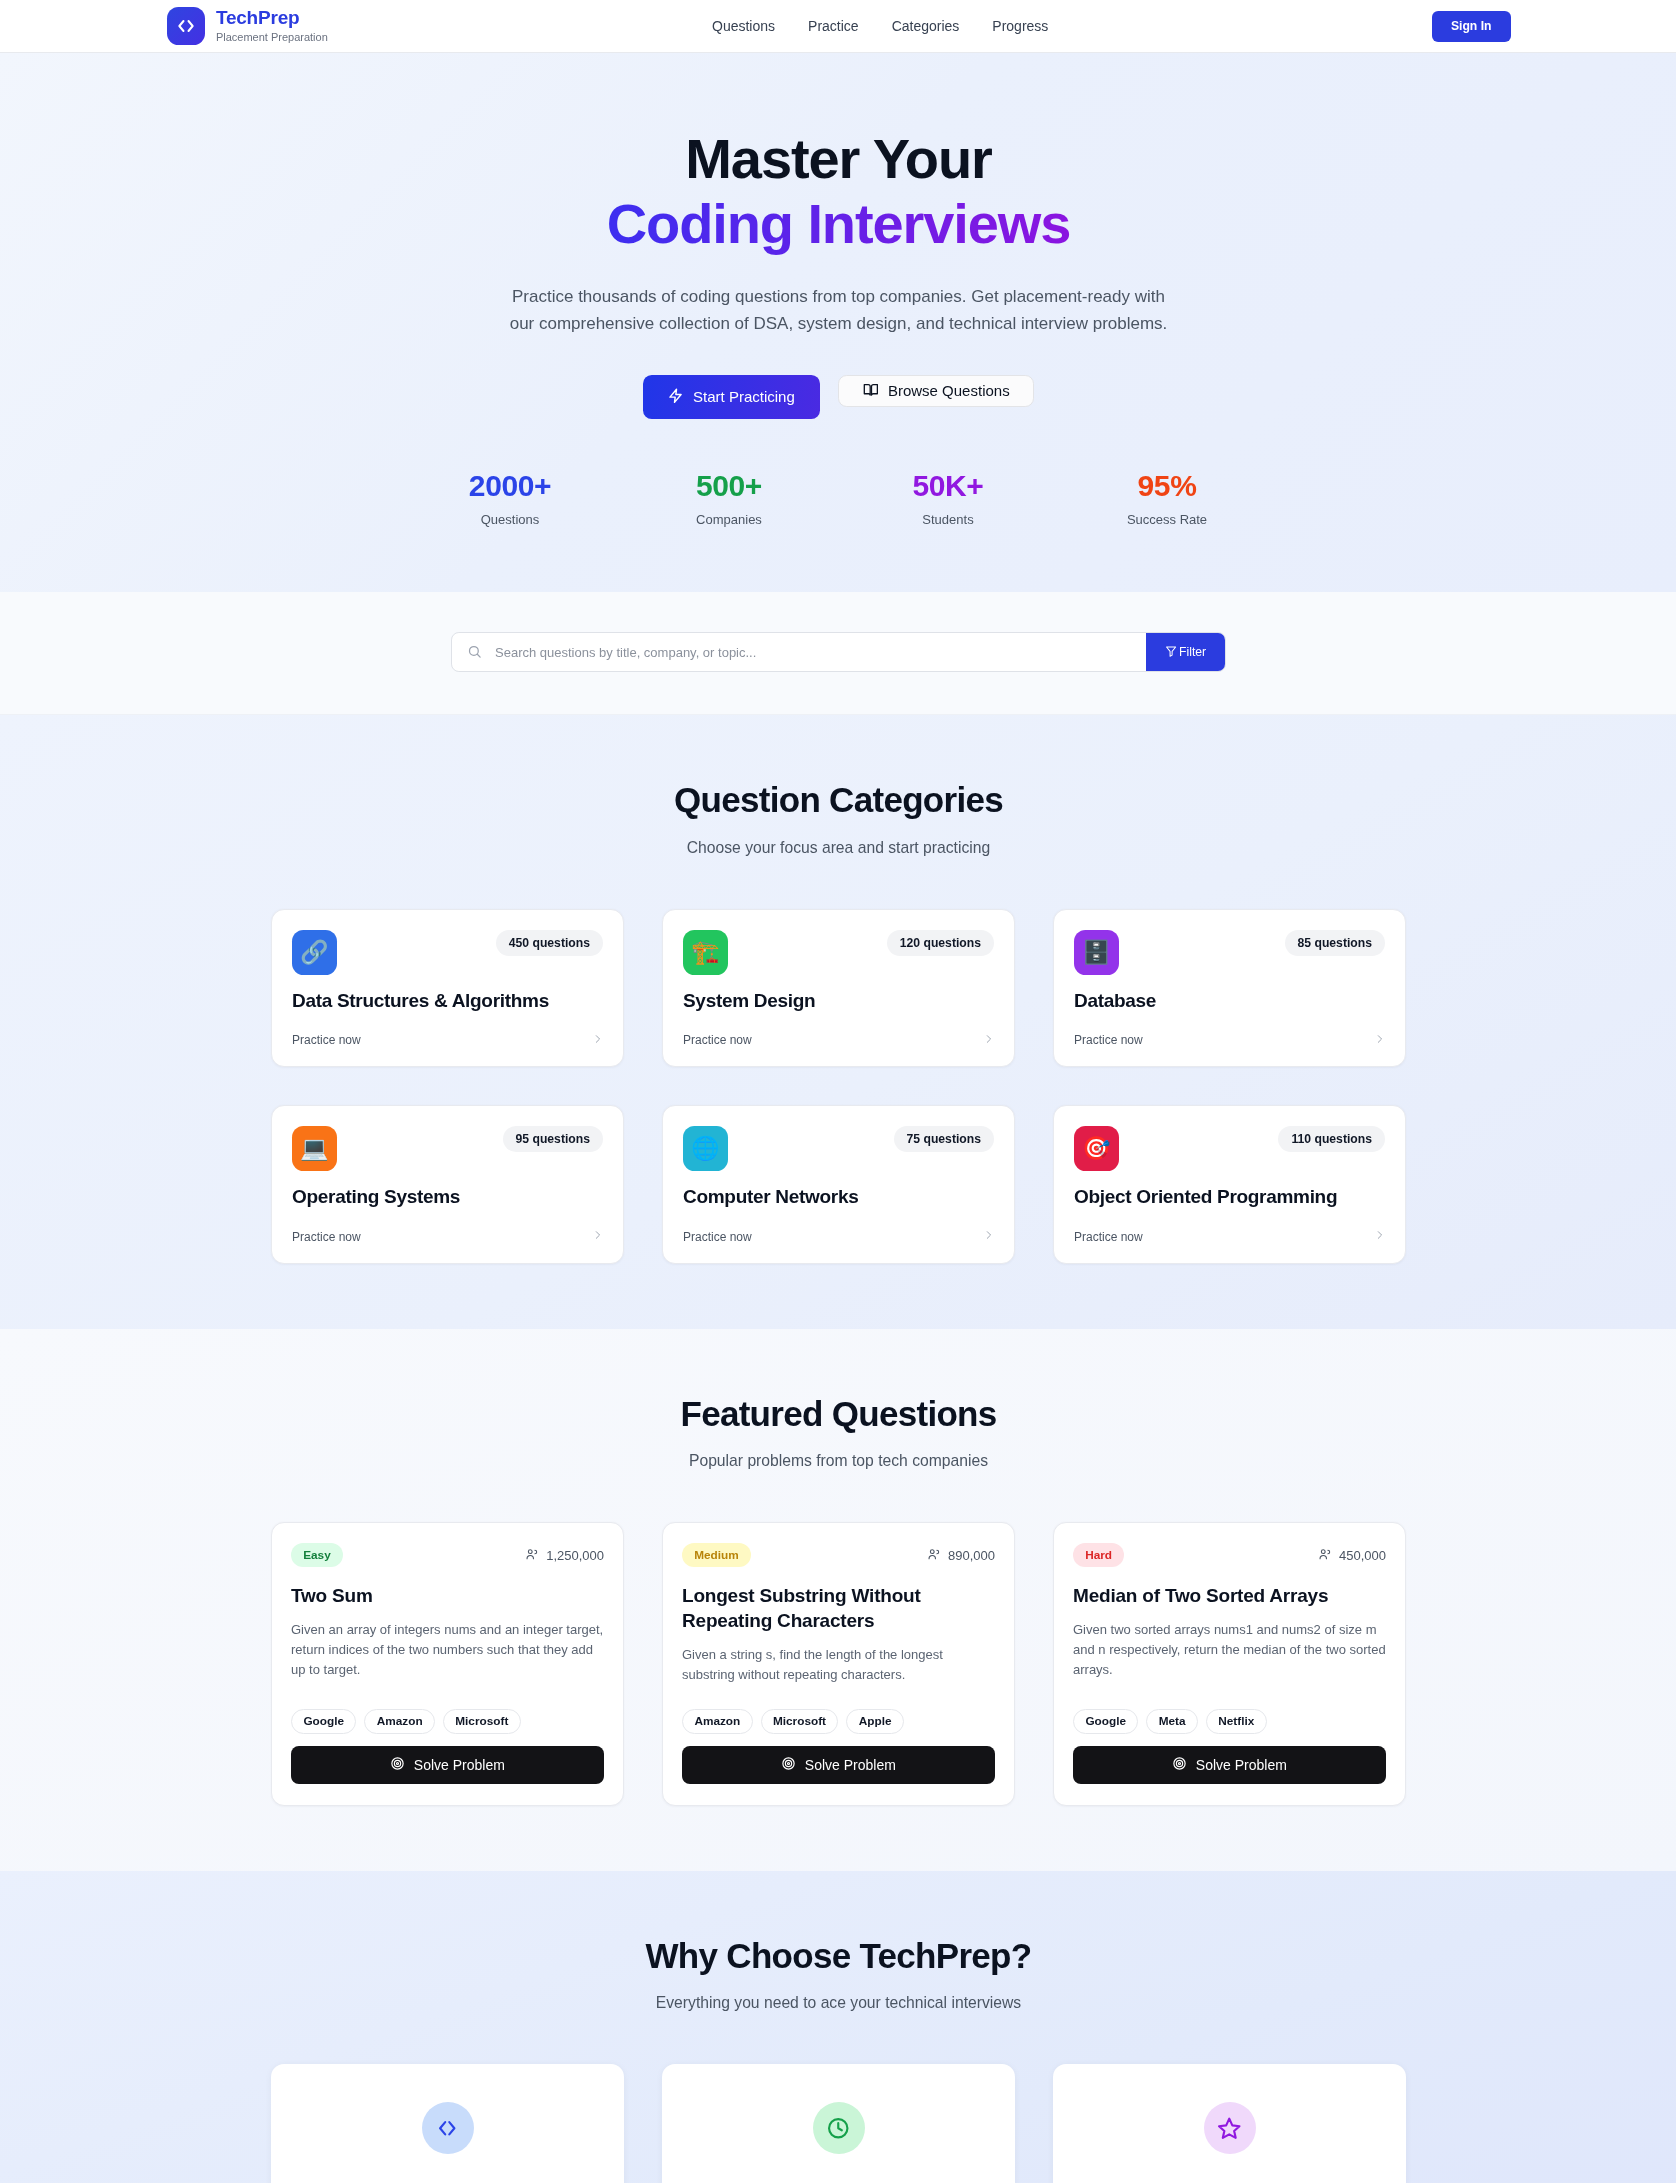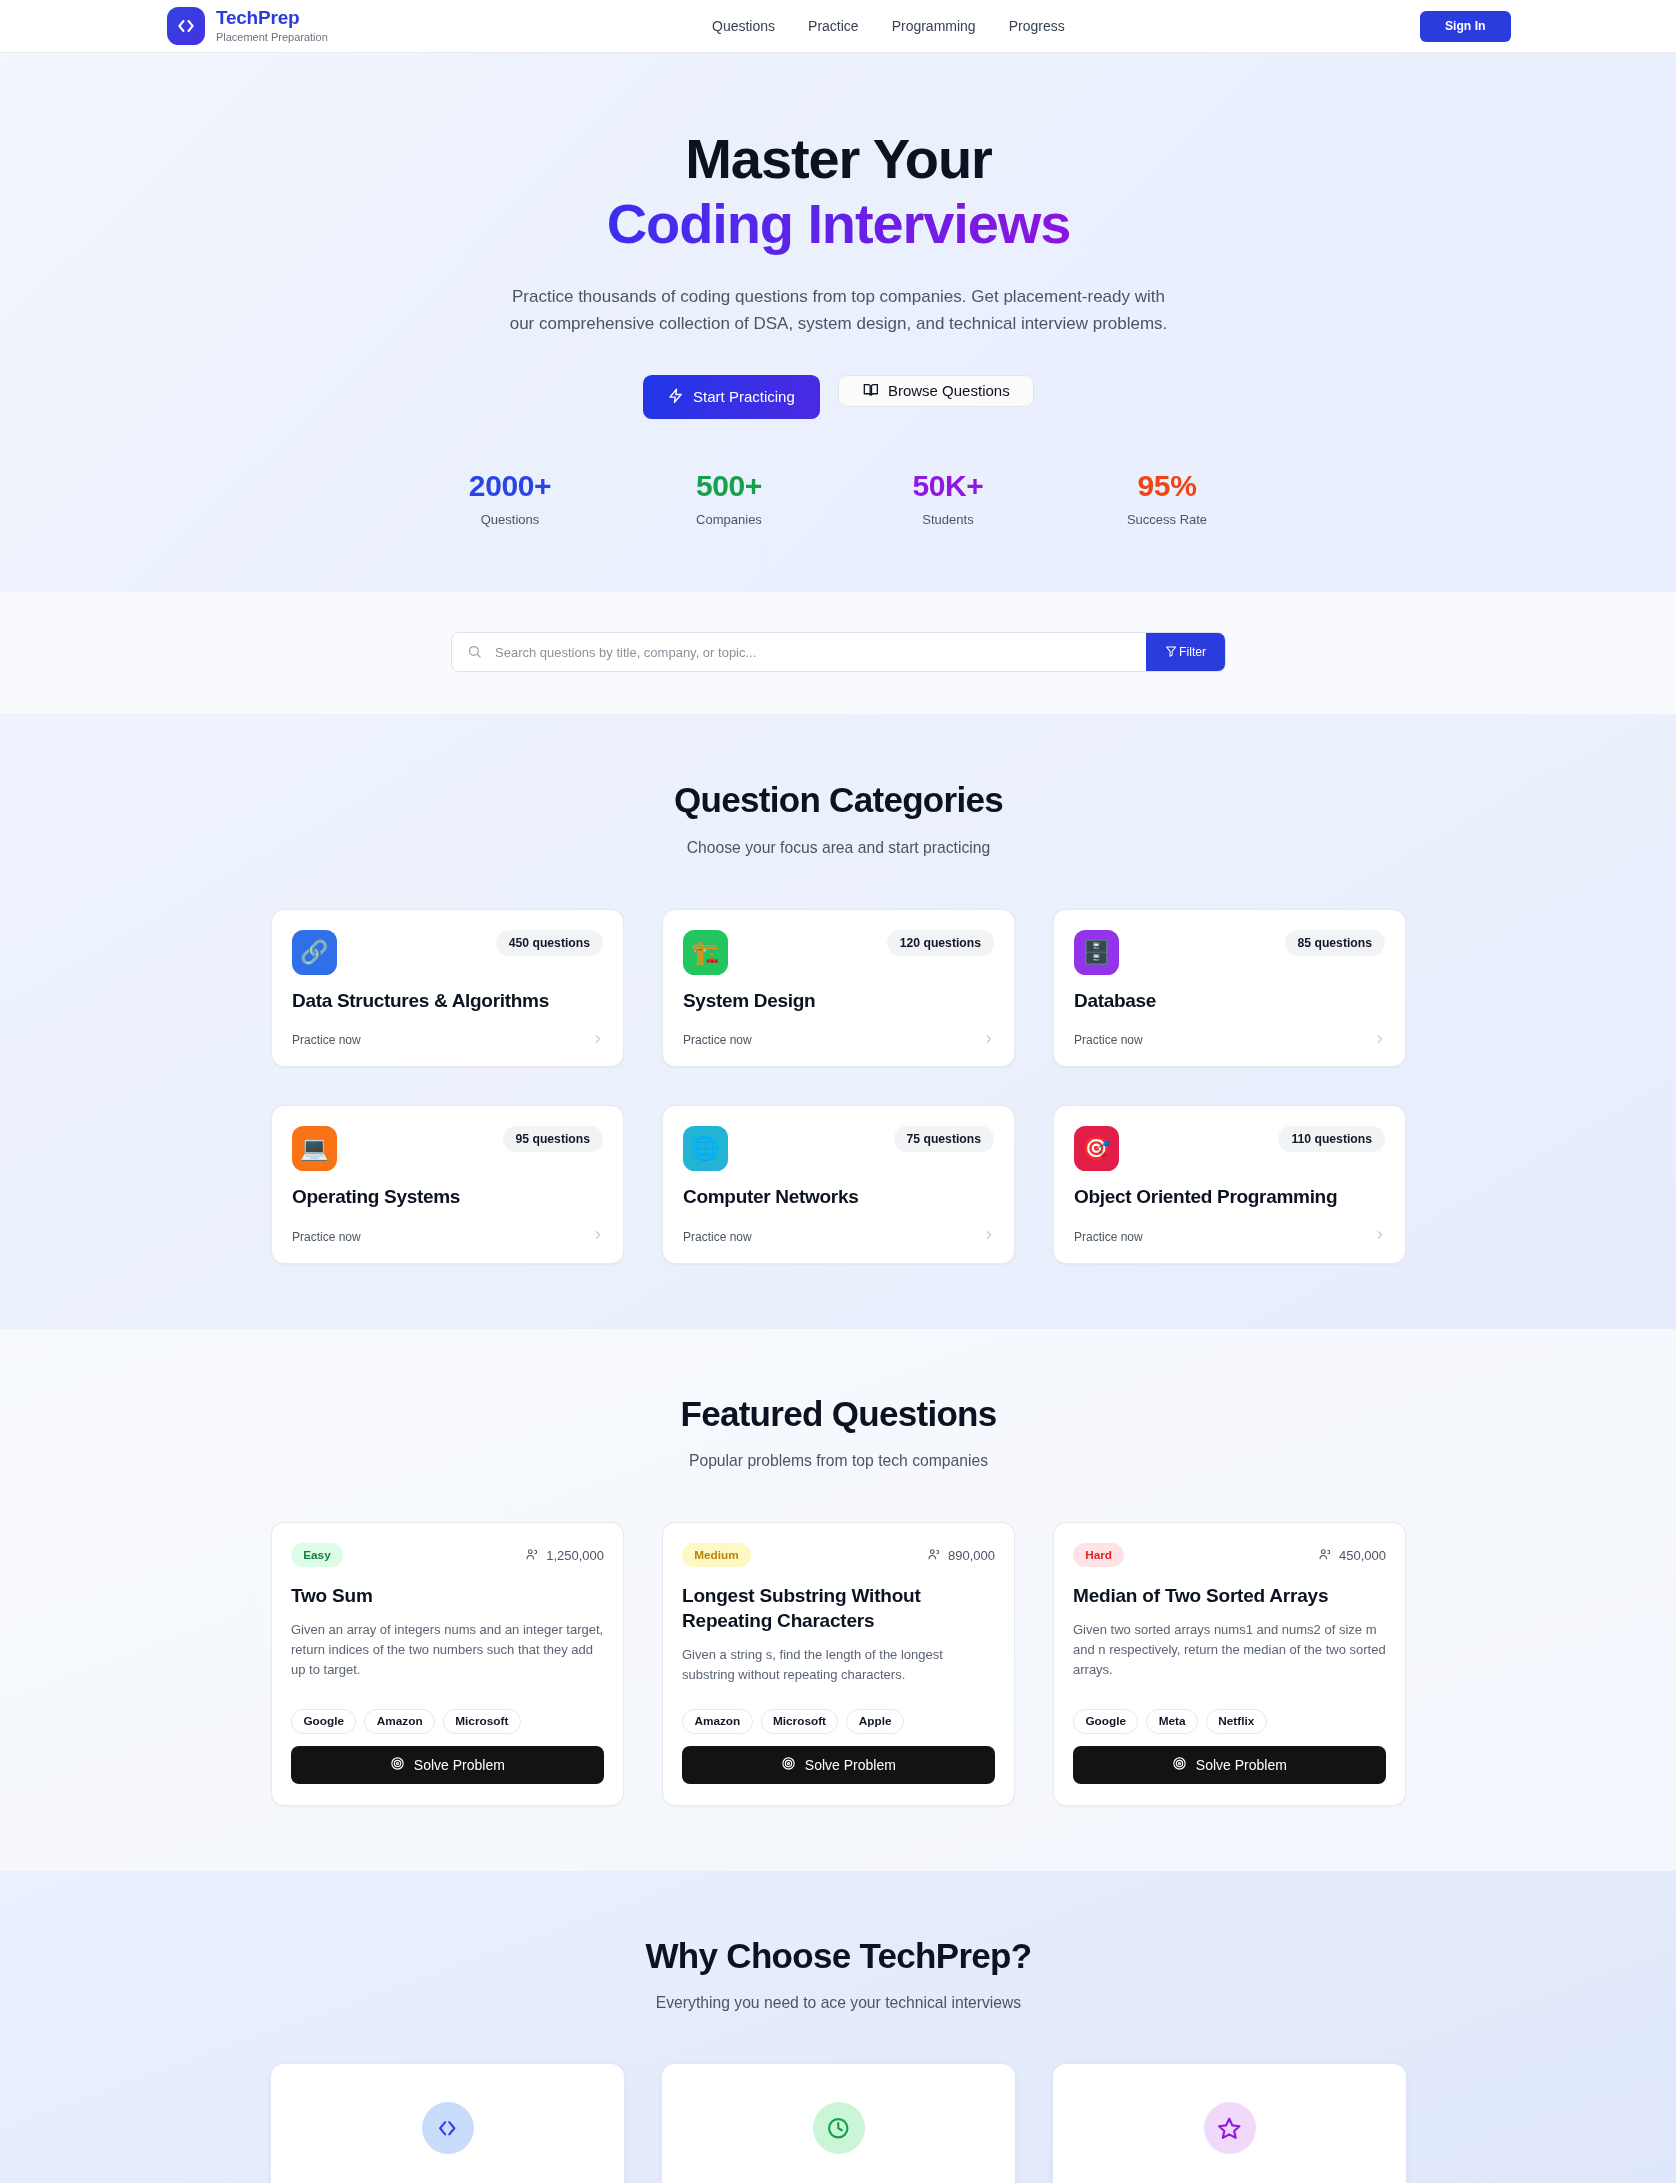--- a/index.html
+++ b/index.html
@@ -40,21 +40,21 @@
   .brand-text { display: flex; flex-direction: column; justify-content: center; }
   .brand-name { font-size: 19px; font-weight: 700; color: #2b3cdf; line-height: 1.15; letter-spacing: -0.2px;}
   .brand-sub { font-size: 11px; color: #6b7280; line-height: 1.3; margin-top: 0.9px; }
 
   .nav-links { display: flex; align-items: center; gap: 33px; position: absolute; left: 712px; }
   .nav-link { font-size: 14px; color: #374151; text-decoration: none; white-space: nowrap; cursor: pointer; }
 
   .signin-btn {
     background: #2b3cdf; color: #fff; border: none;
     font-size: 12.2px; font-weight: 600;
-    padding: 0 25px; height: 31px; border-radius: 6.1px;
+    padding: 0 19px; height: 31px; border-radius: 6.1px;
     font-family: inherit; cursor: pointer;
   }
 
   
   .hero {
     background: linear-gradient(135deg, #f2f6fd 0%, #eaf0fc 45%, #e8eefc 100%);
     padding: 74px 0 65px;
     text-align: center;
   }
   .hero h1 {
@@ -210,21 +210,21 @@
         </div>
         <div class="brand-text">
           <span class="brand-name">TechPrep</span>
           <span class="brand-sub">Placement Preparation</span>
         </div>
       </div>
 
       <nav class="nav-links">
         <a class="nav-link">Questions</a>
         <a class="nav-link">Practice</a>
-        <a class="nav-link">Programming</a>
+        <a class="nav-link">Categories</a>
         <a class="nav-link">Progress</a>
       </nav>
 
       <button class="signin-btn">Sign In</button>
     </div>
   </header>
 
   <section class="hero">
     <h1>
       <span>Master Your</span><br>

